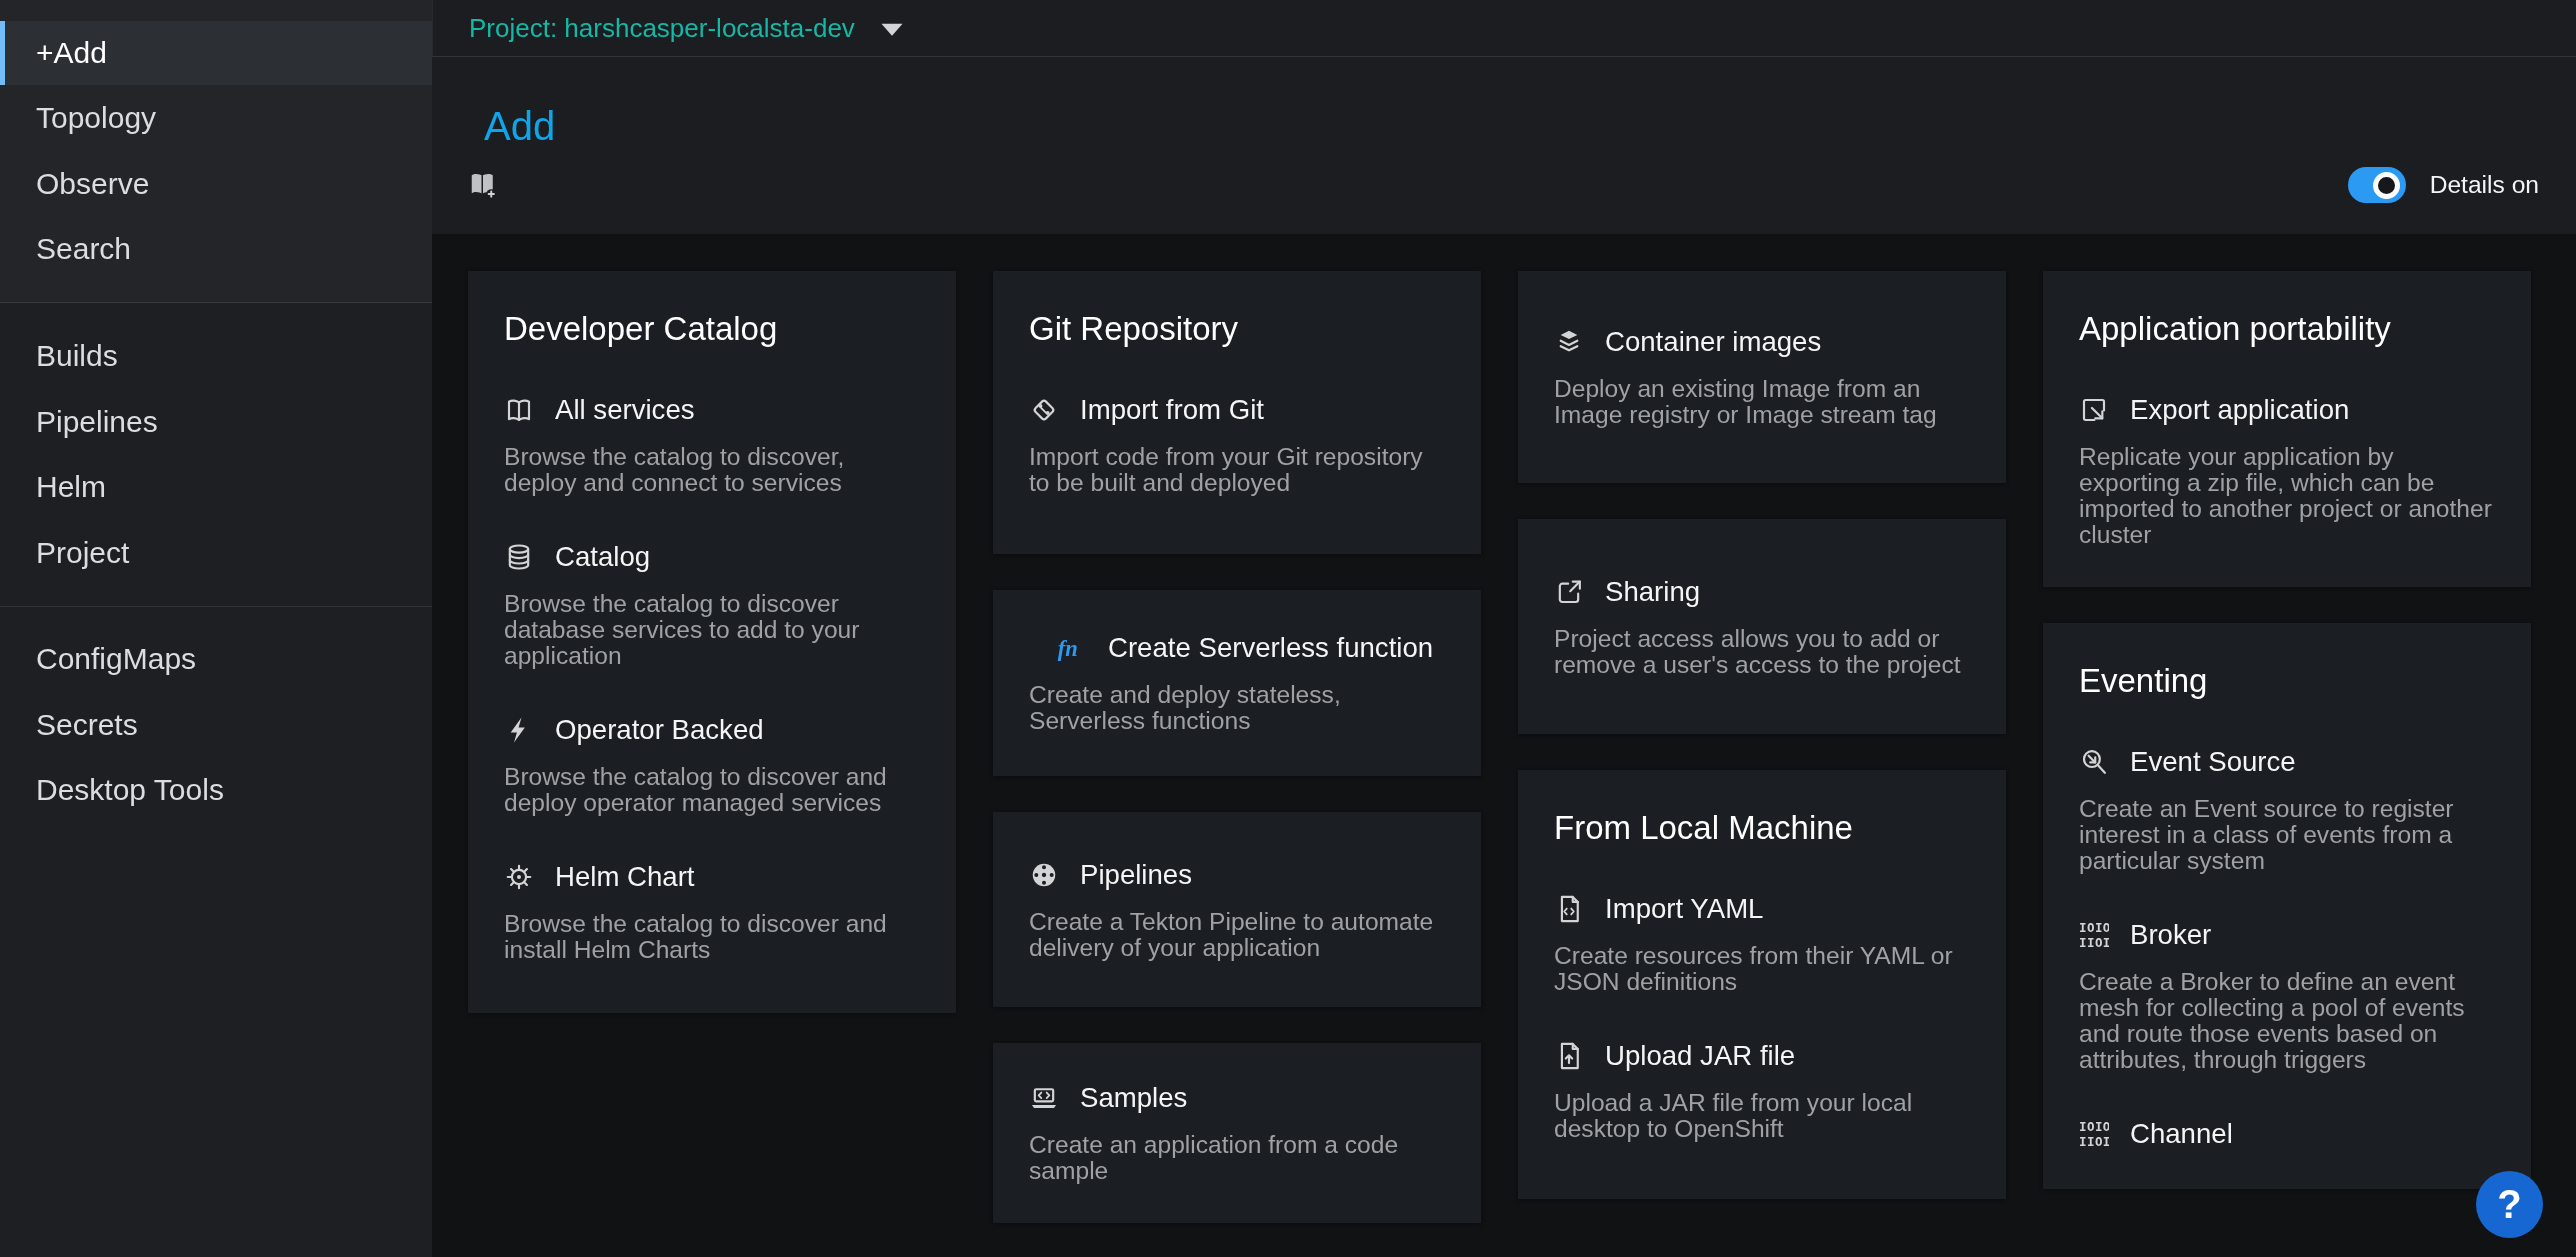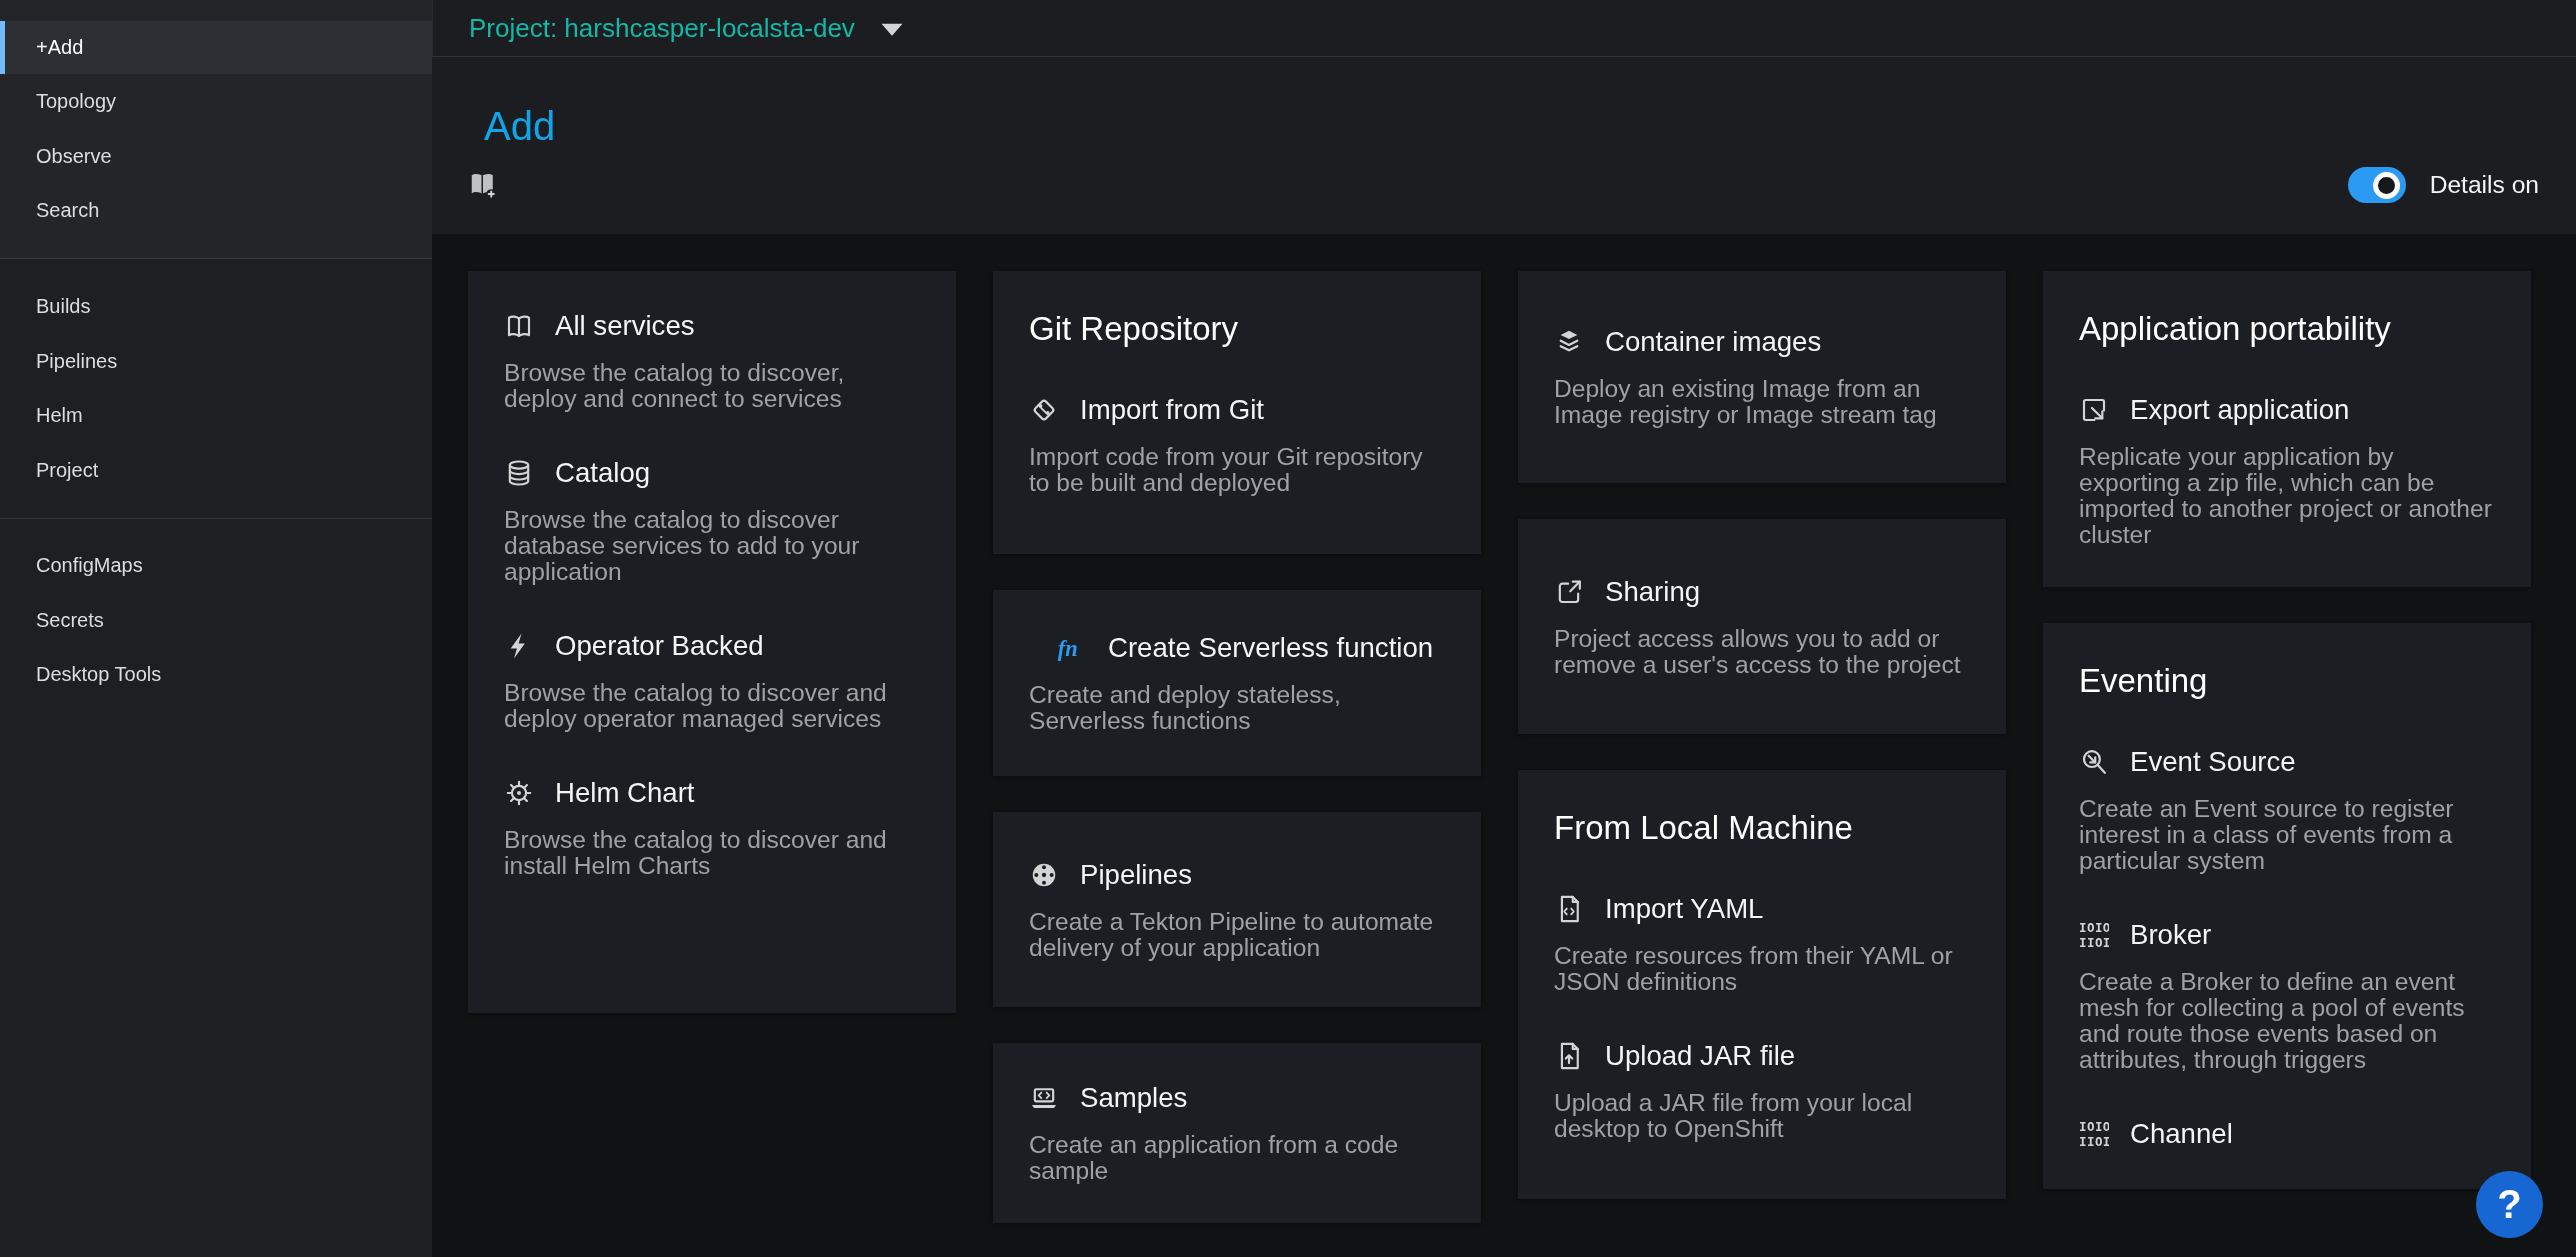--- a/index.html
+++ b/index.html
@@ -16,21 +16,21 @@
   .perspective{height:92px;flex:0 0 92px;display:flex;align-items:center;gap:18px;
     padding:0 48px 0 42px;border-bottom:0.7px solid rgba(255,255,255,.12);
     color:#f2f3f4;font-size:27px;cursor:pointer}
   .perspective .caret{margin-left:auto}
   .caret svg{width:19.4px;height:19.4px;display:block}
   nav{flex:1 1 auto;overflow:hidden}
   .nav-group{padding:19.4px 0;border-bottom:0.7px solid rgba(255,255,255,.09)}
   .nav-group:first-child{background:#232529}
   .nav-group:last-child{border-bottom:none}
   .nav-item{padding:15px 30px 15px 31px;border-left:5.2px solid transparent;
-    font-size:20px;color:#dcdde0;cursor:pointer;margin:1.5px 0}
+    font-size:30px;color:#dcdde0;cursor:pointer;margin:1.5px 0}
   .nav-item.active{background:#2c2f34;border-left-color:#73bcf7;color:#fff}
 
   
   .main{flex:1 1 auto;min-width:0;display:flex;flex-direction:column;background:#101214}
   .project-bar{height:57px;flex:0 0 57px;background:#1b1d21;
     border-bottom:0.7px solid rgba(255,255,255,.1);border-left:0.7px solid rgba(255,255,255,.06);
     display:flex;align-items:center;padding-left:36px}
   .project-select{display:flex;align-items:flex-end;gap:22.4px;background:none;border:none;
     color:#14b8a6;font-size:26px;font-family:inherit;cursor:pointer;padding:0}
 
@@ -131,20 +131,21 @@
               <span class="knob" data-name="details-toggle-knob"></span>
             </span>
           <span class="switch-label" data-name="details-toggle-label">Details on</span>
         </div>
       </div>
     </header>
 
     <div class="content" id="columns" data-name="add-page-content">
         <div class="col" data-name="card-column">
           <section class="card" data-name="developer-catalog-card">
+            <h2 class="card-title" data-name="card-title">Developer Catalog</h2>
             <div class="card-items" data-name="card-items">
               <div class="item" data-name="add-item-all-services">
                 <div class="item-head" data-name="add-item-link-all-services">
                   <span class="icon" data-name="catalog-icon">
                     <svg viewBox="0 0 36 36" fill="none" stroke="currentColor" stroke-width="2.6" stroke-linecap="round" stroke-linejoin="round">
                       <path d="M18 9c-3-2.4-8.6-3.1-12-.9V29c3.4-2.2 9-1.5 12 .9 3-2.4 8.6-3.1 12-.9V8.1C26.6 5.9 21 6.6 18 9z"></path>
                       <path d="M18 9v20.9"></path>
                     </svg>
                   </span>
                   <span class="item-label" data-name="add-item-label">All services</span>

